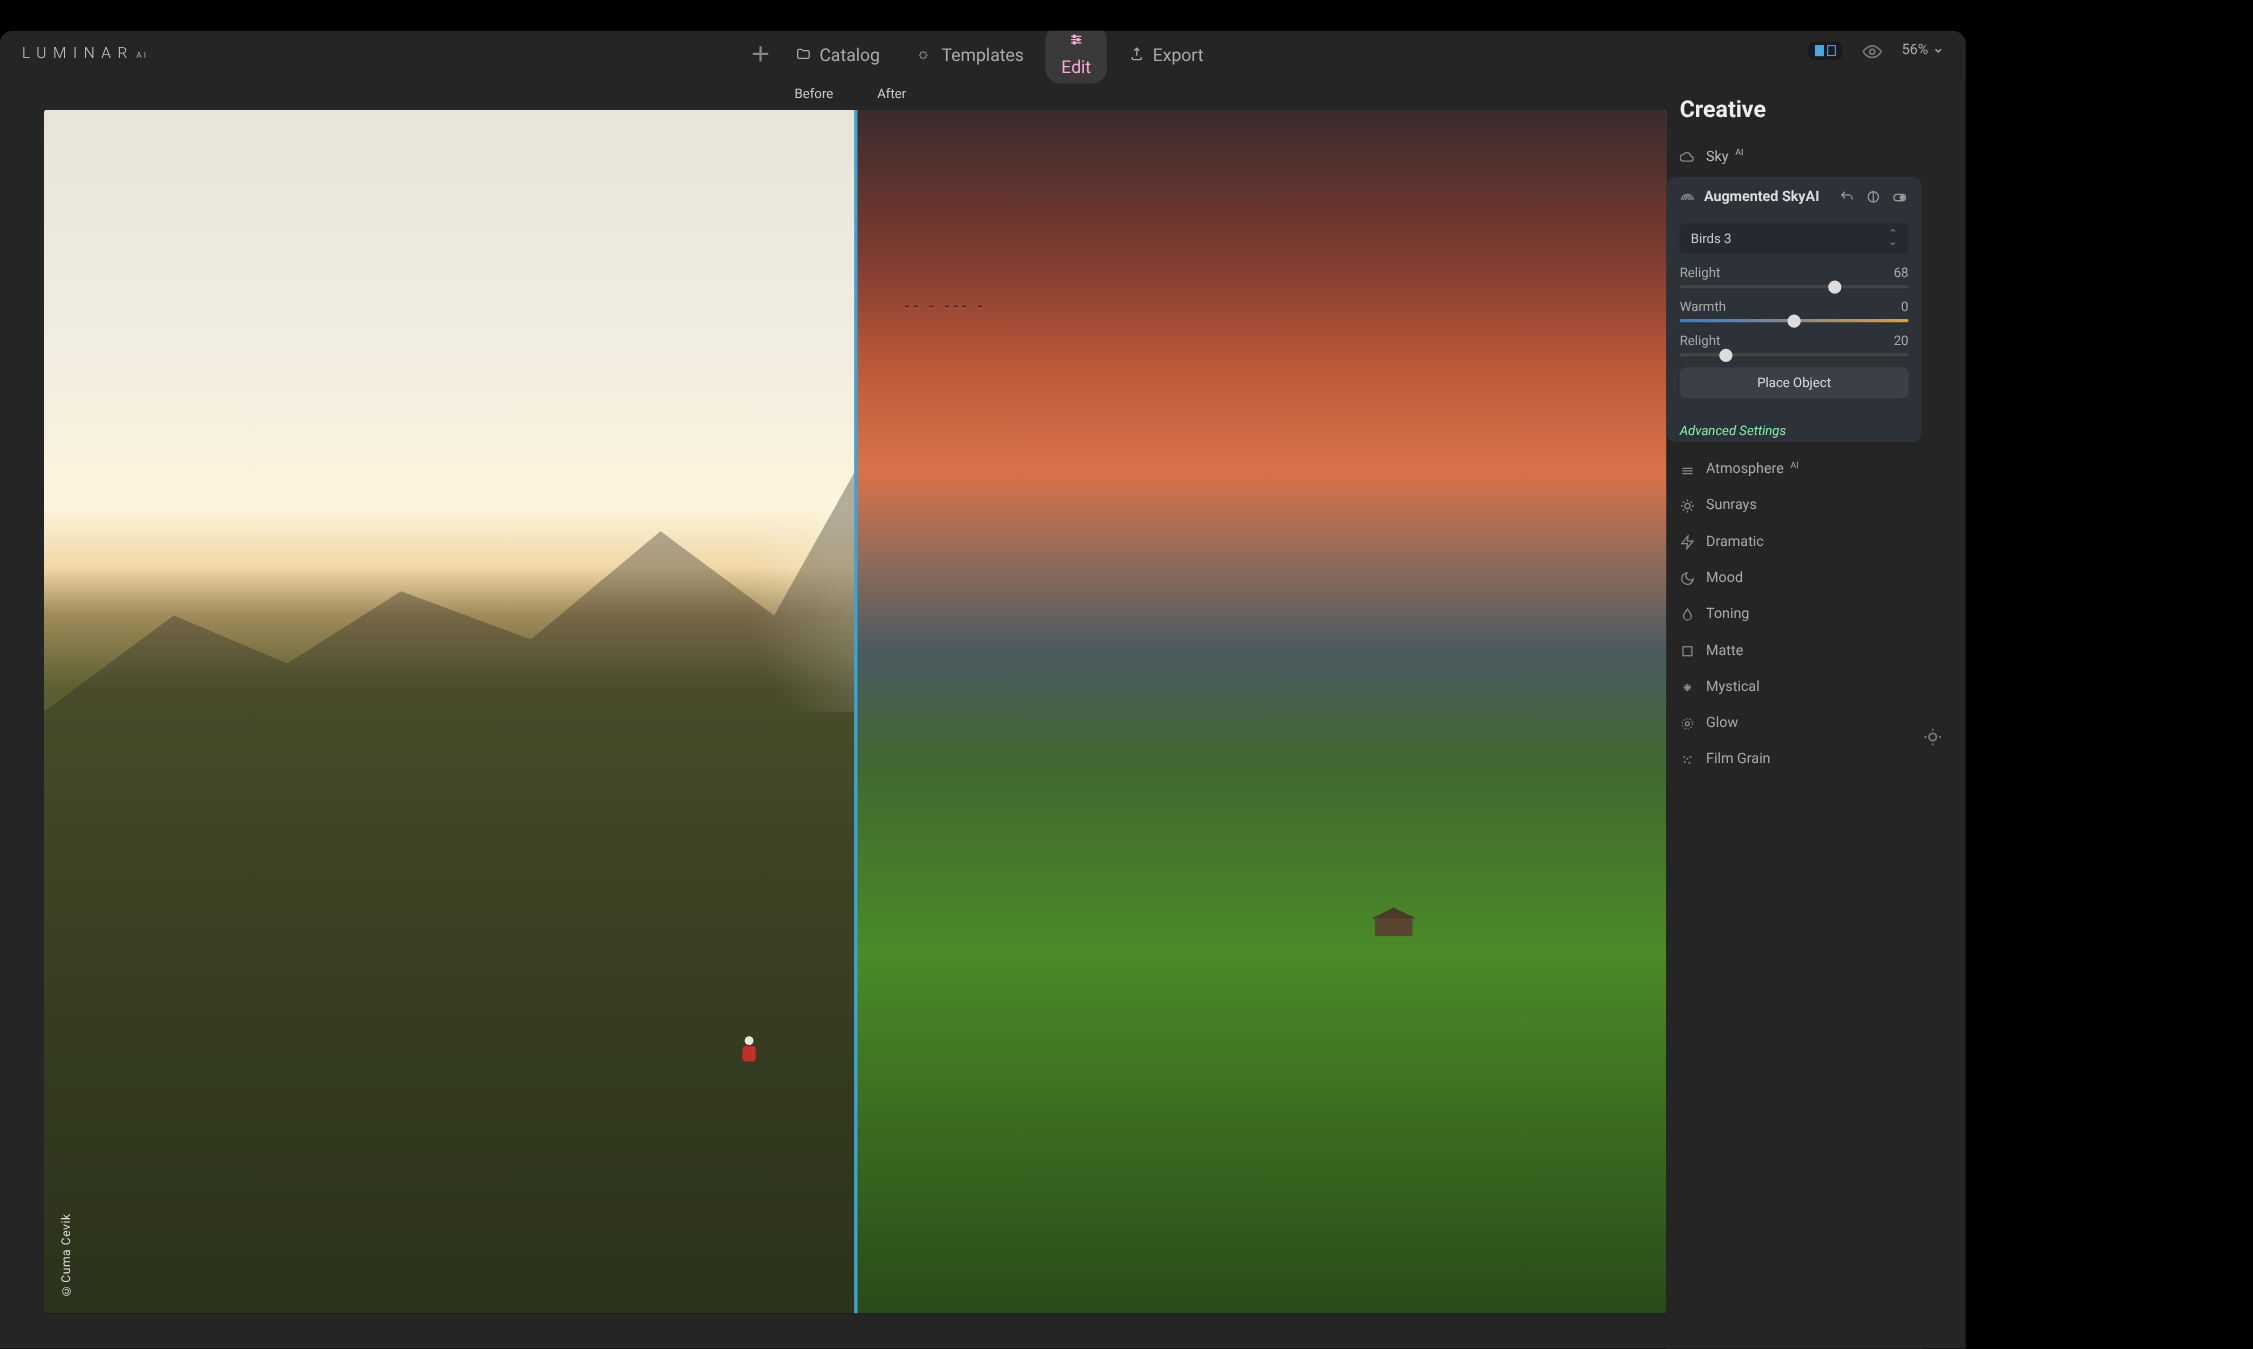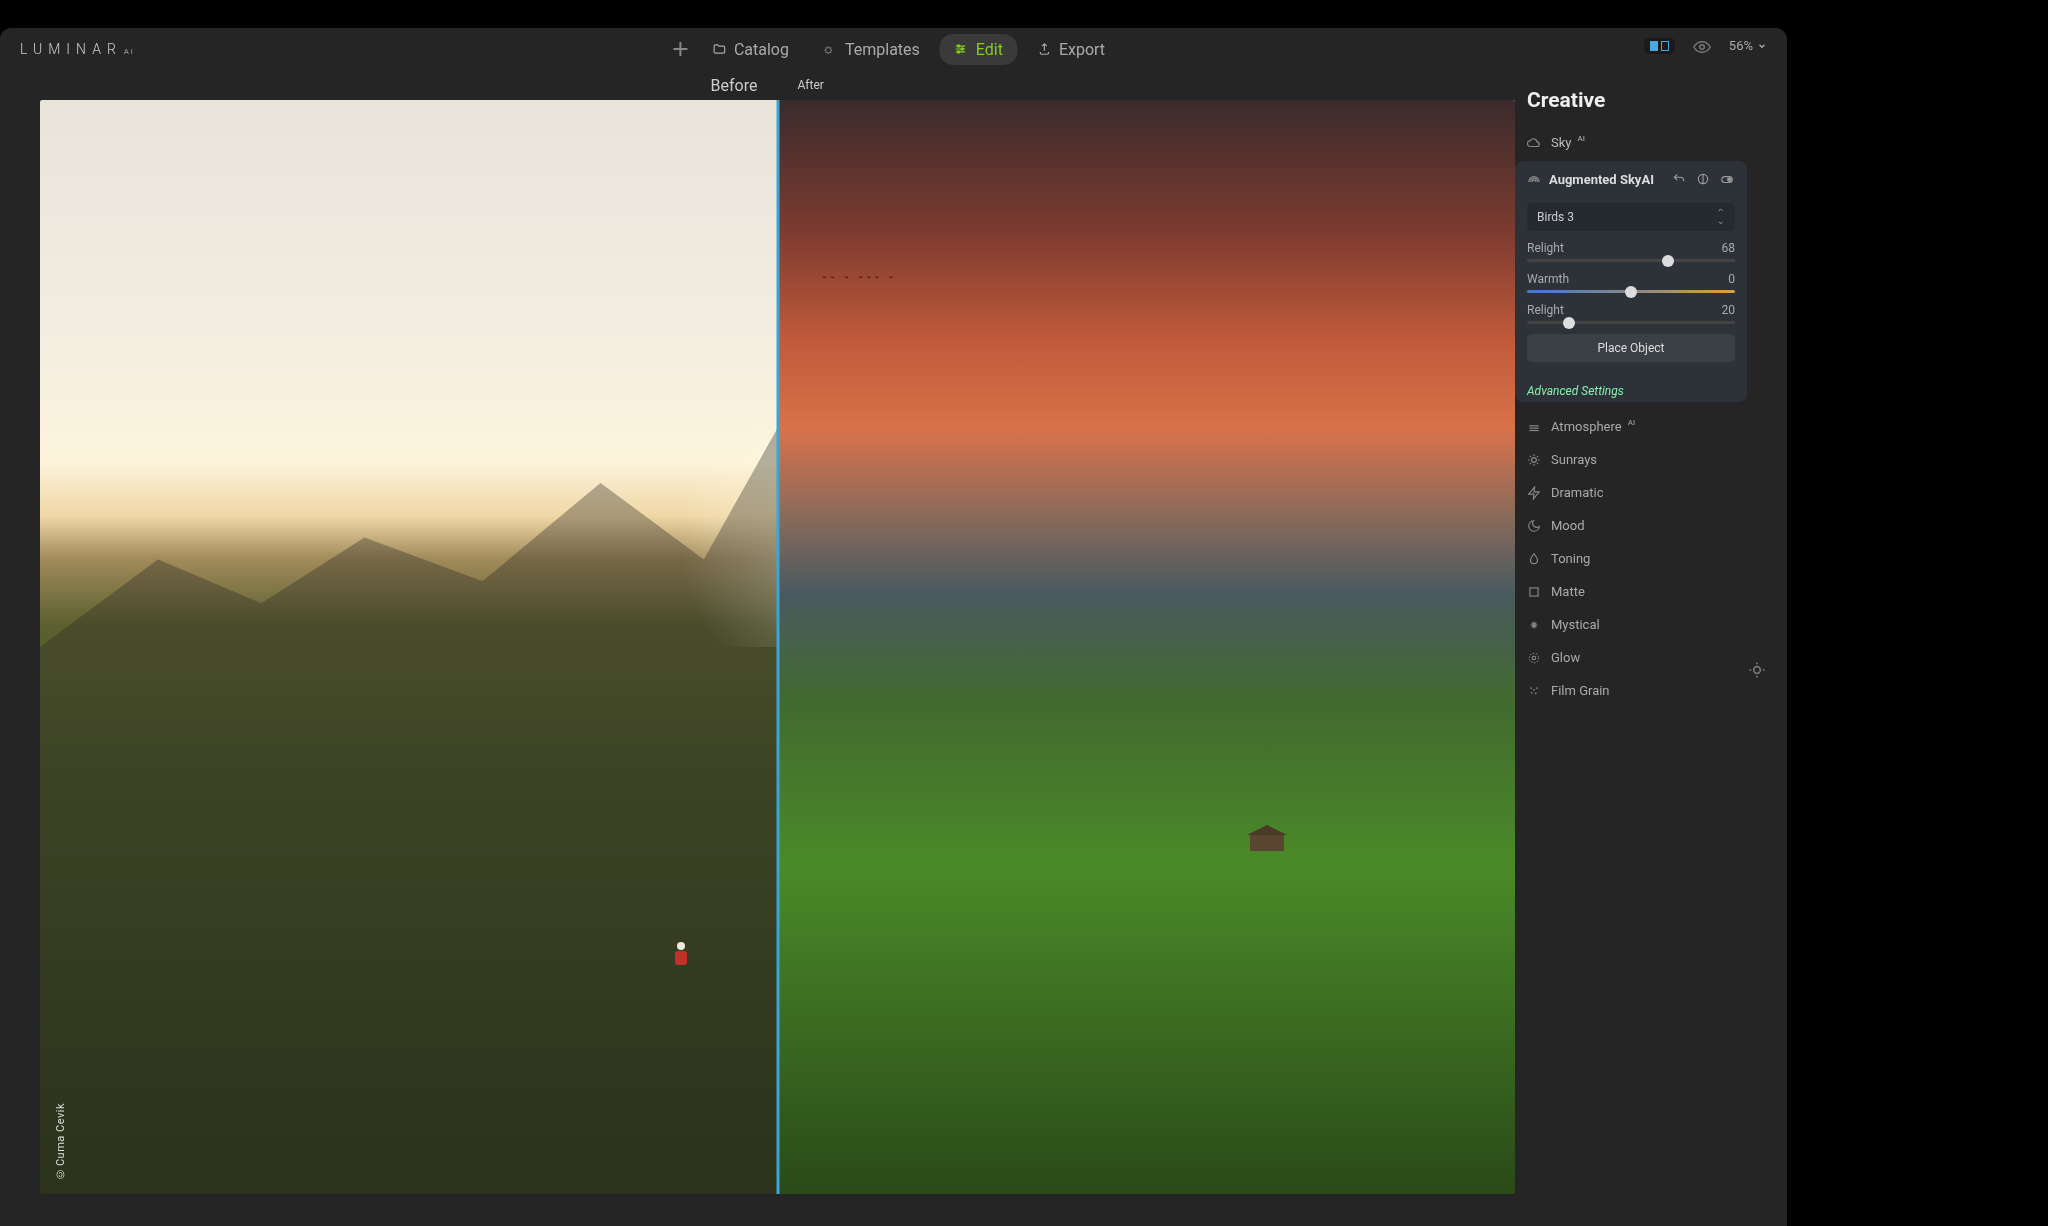--- a/index.html
+++ b/index.html
@@ -5,34 +5,34 @@
   * { margin: 0; padding: 0; box-sizing: border-box; font-family: -apple-system, BlinkMacSystemFont, "Segoe UI", Roboto, sans-serif; }
   html, body { width: 100%; height: 100%; background: #000; }
   .app { width: 1787px; height: 1226px; background: #252525; border-radius: 12px; overflow: hidden; position: relative; color: #aaa; margin-top: 28px; }
 
   
   .topbar { height: 42px; display: flex; align-items: center; padding: 0 20px; background: #252525; position: relative; }
   .logo { font-size: 14px; letter-spacing: 6px; color: #ccc; font-weight: 300; display: flex; align-items: baseline; }
   .logo sup { font-size: 8px; letter-spacing: 2px; margin-left: 2px; }
   .topnav { position: absolute; left: 50%; transform: translateX(-50%); display: flex; align-items: center; gap: 6px; }
   .nav-item { display: flex; align-items: center; gap: 8px; padding: 6px 14px; border-radius: 14px; font-size: 16px; color: #aaa; cursor: pointer; }
-  .nav-item.active { background: #3a3a3a; color: #84cc16; }
+  .nav-item.active { background: #3a3a3a; color: #f9a8d4; flex-direction: column; }
   .nav-item svg { width: 14px; height: 14px; }
   .nav-icon { display: flex; align-items: center; justify-content: center; width: 24px; height: 24px; color: #888; cursor: pointer; border-radius: 12px; }
   .topright { margin-left: auto; display: flex; align-items: flex-start; gap: 18px; }
   .compare-btn { background: #1a1a1a; border-radius: 5px; padding: 3px 6px; display: flex; align-items: center; gap: 3px; cursor: pointer; }
   .compare-btn .sq { width: 8px; height: 10px; border: 1px solid #4aa8e0; }
   .compare-btn .sq.fill { background: #4aa8e0; }
   .eye-icon { color: #777; cursor: pointer; }
   .zoom { font-size: 13px; color: #aaa; display: flex; align-items: center; gap: 4px; }
 
   
   .canvas-wrap { position: absolute; top: 42px; left: 0; right: 232px; bottom: 0; display:flex; flex-direction:column; }
   .ba-labels { height: 30px; display: flex; align-items: center; justify-content: center; position: relative; }
-  .ba-labels .before { position: absolute; left: calc(50% - 20px); transform: translateX(-100%); font-size: 16px; color: #ccc; }
+  .ba-labels .before { position: absolute; left: calc(50% - 20px); transform: translateX(-100%); font-size: 12px; color: #ccc; }
   .ba-labels .after { position: absolute; left: calc(50% + 20px); font-size: 12px; color: #ccc; }
   .canvas { flex: 1; margin: 0 40px 60px 40px; position: relative; border-radius: 2px; overflow: hidden; background: #111; }
 
   
   .img { position: absolute; inset: 0; }
   .img.before-img { background: linear-gradient(to bottom, #e8e4da 0%, #f2ede1 20%, #fdf4dc 33%, #f0d7a6 38%, #a08a5a 42%, #5c6030 48%, #4a5528 60%, #3a451f 80%, #2e3818 100%); }
   .img.before-img::after{ content:""; position:absolute; left:40%; top:30%; width:30%; height:20%; background: radial-gradient(circle at 50% 50%, rgba(255,248,220,0.7), transparent 70%); }
   .img.after-img { background: linear-gradient(to bottom, #3a2b2c 0%, #7d3b30 12%, #c05a3a 22%, #d9724a 30%, #8a6a5a 38%, #4a5a60 45%, #426a2f 55%, #4a8a28 70%, #3a6a20 85%, #2a4a18 100%); clip-path: polygon(50% 0, 100% 0, 100% 100%, 50% 100%); }
   .mountain { position:absolute; inset:0; }
   .mountain svg { width:100%; height:100%; }

